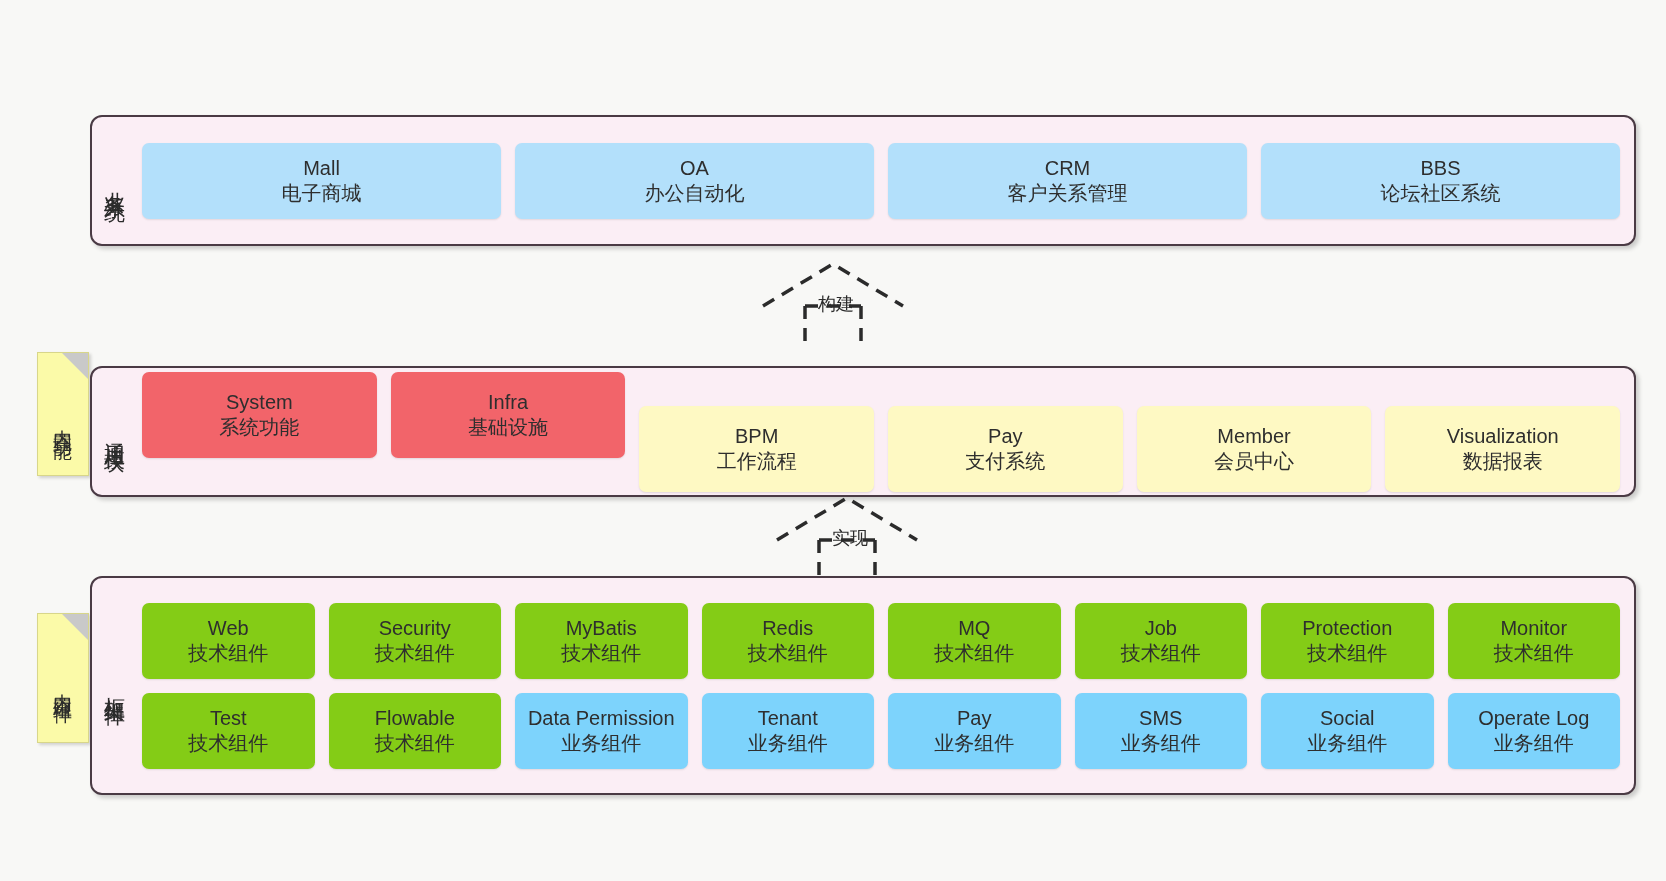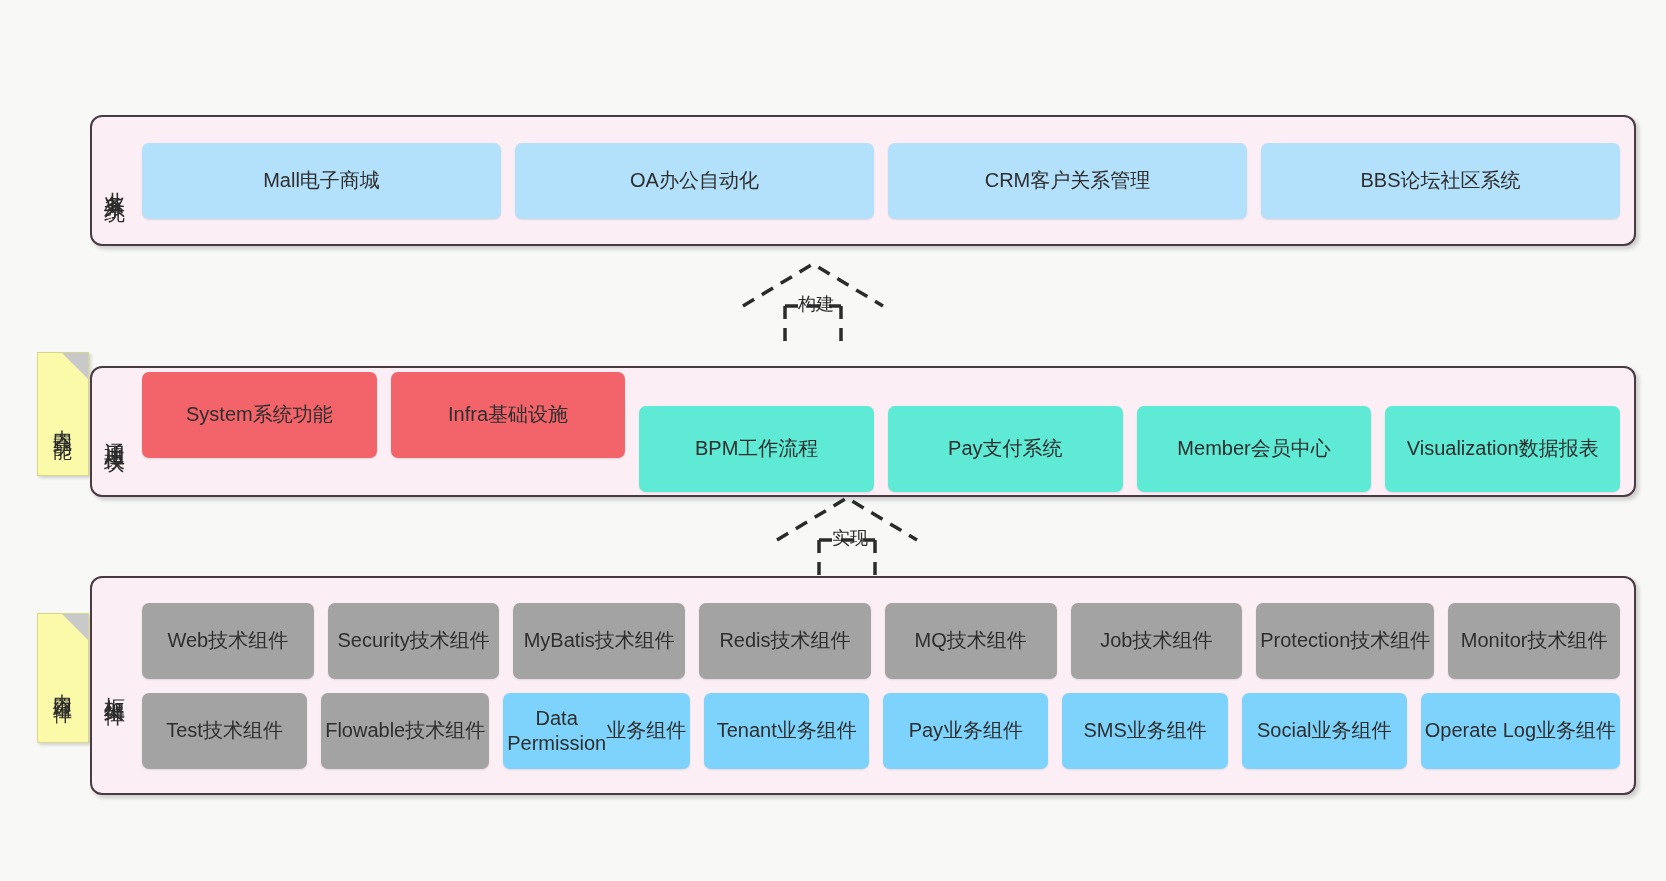--- a/index.html
+++ b/index.html
@@ -52,38 +52,38 @@
     flex-direction: column;
     width: 100%;
     gap: 14px;
   }
 
   
   .box {
     flex: 1 1 0;
     border-radius: 7px;
     display: flex;
-    flex-direction: row;
+    flex-direction: column;
     align-items: center;
     justify-content: center;
     text-align: center;
     font-size: 20px;
     color: #2e2e2e;
     line-height: 1.22;
     padding: 6px 4px;
     box-shadow: 0 1px 2px rgba(0,0,0,0.10);
   }
   .box .l1 { white-space: nowrap; }
   .box .l2 { white-space: nowrap; }
   .box.wrap .l1 { white-space: normal; }
 
   .box.blue   { background: #b3e0fb; height: 76px; }
   .box.red    { background: #f2646a; height: 86px; }
-  .box.pink   { background: #5eead4; height: 86px; margin-top: 34px; }
-  .box.green  { background: #a3a3a3; height: 76px; }
+  .box.pink   { background: #fef9c3; height: 86px; margin-top: 34px; }
+  .box.green  { background: #84cc16; height: 76px; }
   .box.lgreen { background: #7dd3fc; height: 76px; }
 
   
   .sticky {
     position: absolute;
     background: #fbfaa8;
     border: 1px solid #d8d68a;
     box-shadow: 2px 2px 3px rgba(0,0,0,0.16);
     display: flex;
     align-items: center;
@@ -137,21 +137,21 @@
             <div class="l2">客户关系管理</div>
           </div>
           <div class="box blue">
             <div class="l1">BBS</div>
             <div class="l2">论坛社区系统</div>
           </div>
         </div>
     </div>
   </div>
 
-  <div class="arrow" id="arrow-build" style="left:738px; top:258px; width:150px; height:86px;">
+  <div class="arrow" id="arrow-build" style="left:758px; top:258px; width:150px; height:86px;">
     <svg width="150" height="86" viewBox="0 0 150 86">
       <path d="M 5 48 L 75 6 L 145 48" fill="none" stroke="#2b2b2b" stroke-width="3.5" stroke-dasharray="13,9" stroke-linecap="butt"></path>
       <path d="M 47 48 L 47 86 M 47 48 L 103 48 M 103 48 L 103 86" fill="none" stroke="#2b2b2b" stroke-width="3.5" stroke-dasharray="13,9" stroke-linecap="butt"></path>
     </svg>
     <div class="arrow-label" style="left:60px; top:34px;">构建</div>
   </div>
 
   <div class="sticky" id="sticky-function" style="left:37px; top:352px; width:52px; height:124px;">
     <span class="fold"></span>
     <span>内置功能</span>

